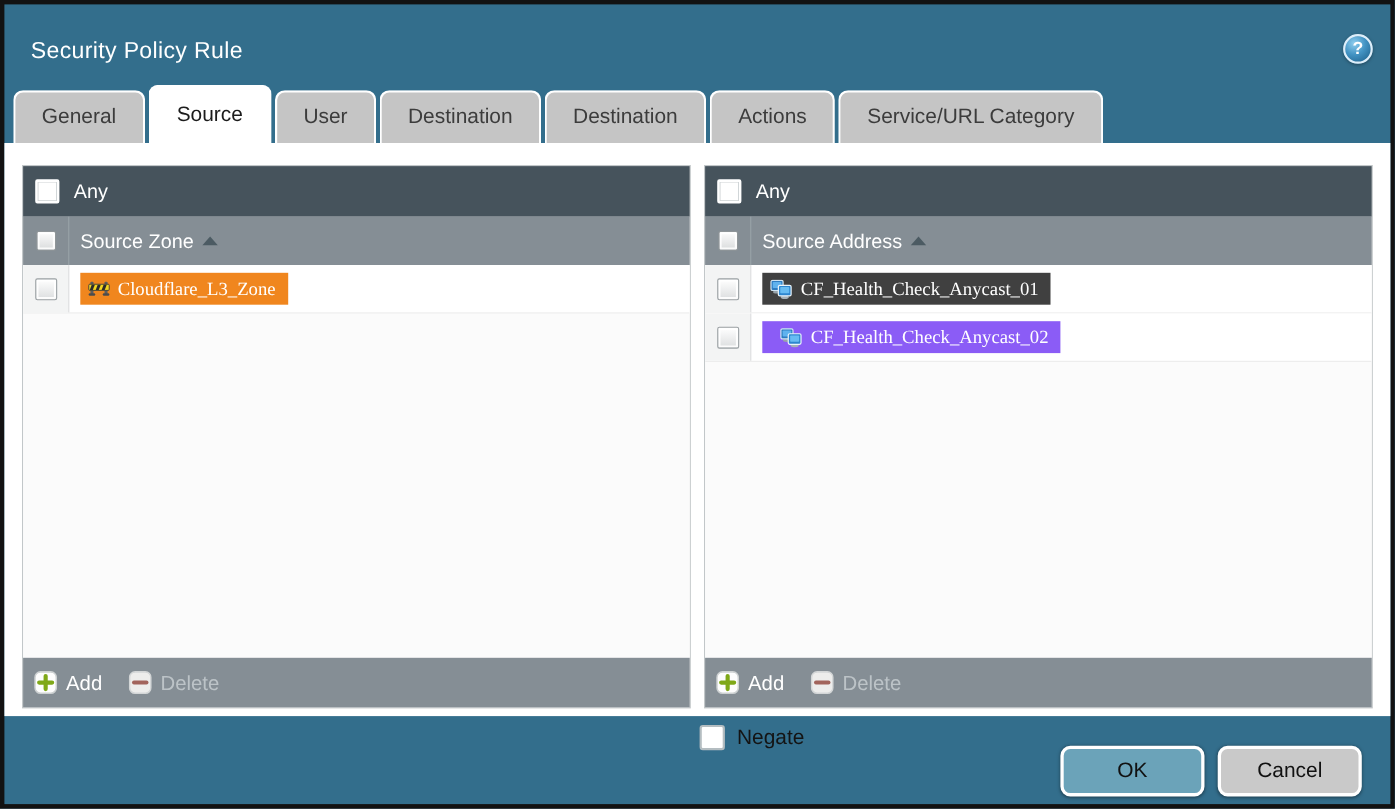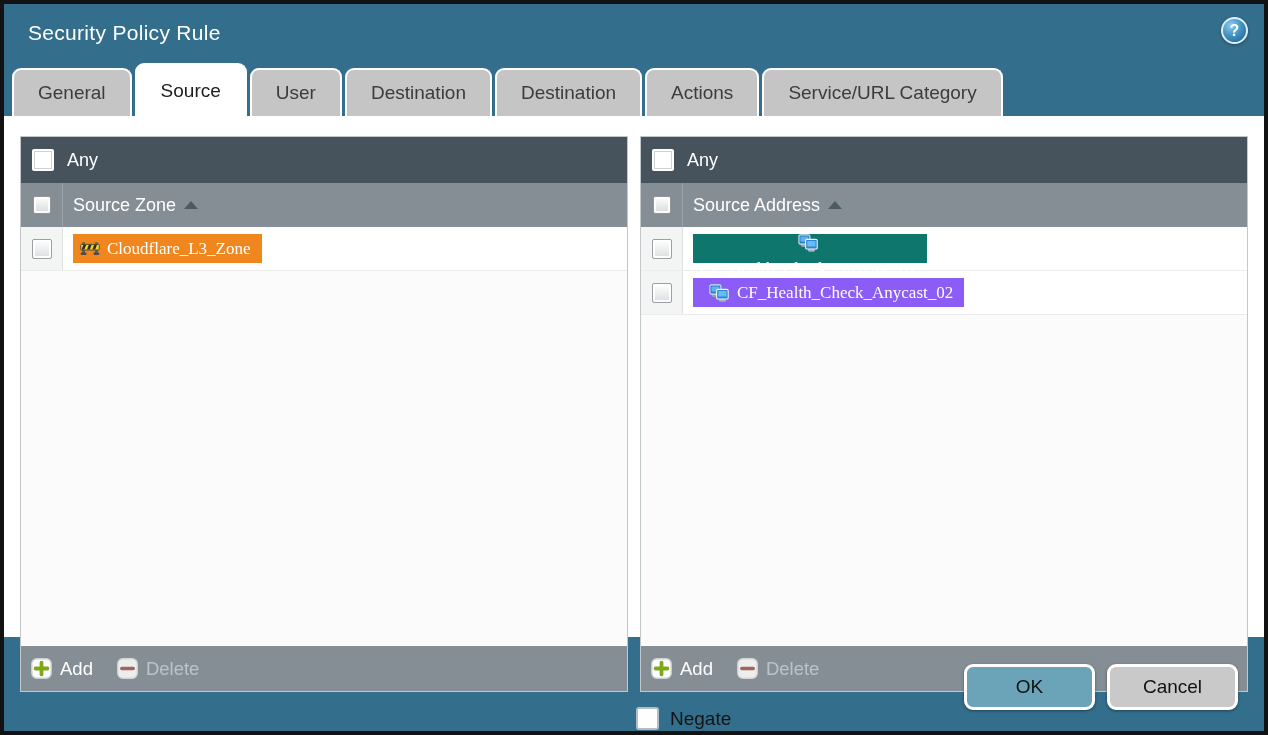--- a/index.html
+++ b/index.html
@@ -11,21 +11,21 @@
     border:4px solid #121212;
     background:#336e8c;
     display:flex; flex-direction:column;
     position:relative;
   }
 
   
   .titlebar {
     height:58px; flex-shrink:0;
     display:flex; align-items:center;
-    padding-left:24px; position:relative;
+    padding-left:24px; position:relative;margin-top:14px;
   }
   .title { color:#fff; font-size:21px; letter-spacing:0.3px; }
   .help {
     position:absolute; right:16px; top:13px;
     width:27px; height:27px; border-radius:50%;
     background:radial-gradient(circle at 35% 28%, #8ecdee 0%, #4394c4 45%, #1b5d88 100%);
     border:2px solid #ddeefa;
     color:#fff; font-size:16px; font-weight:bold;
     display:flex; align-items:center; justify-content:center;
     box-shadow:0 1px 3px rgba(0,0,0,.35);
@@ -51,21 +51,21 @@
   .tab.active {
     height:53px; background:#fff; color:#1c1c1c;
   }
 
   
   .content {
     height:521px; flex-shrink:0;
     background:#fff;
     padding:20px 16px 0 16px;
   }
-  .panels { display:flex; gap:12px; height:556px; }
+  .panels { display:flex; gap:12px; height:494px; }
   .panel {
     flex:1; display:flex; flex-direction:column;
     border:1px solid #c2c7c9; background:#fbfbfb;
   }
   .any-bar {
     height:46px; flex-shrink:0; background:#46535c;
     display:flex; align-items:center; gap:13px; padding-left:11px;
   }
   .any-label { color:#fff; font-size:18px; }
   .col-head {
@@ -264,21 +264,21 @@
           </span>
           <span class="col-label">Source Address</span>
           <span class="sort-arrow"></span>
         </div>
         <div class="list">
   <div class="list-row">
     <div class="row-cbcell">
       <span class="cb row-cb"></span>
     </div>
     <div class="row-content">
-      <span class="chip" style="background: #0f766e; flex-direction: column;">
+      <span class="chip" style="background: #404040;">
         <span class="chip-icon">
   <svg width="21" height="18" viewBox="0 0 21 18" aria-hidden="true">
     <ellipse cx="6.2" cy="11.4" rx="3.4" ry="1.5" fill="#97a3ab"></ellipse>
     <rect x="0.9" y="0.9" width="11" height="9.2" rx="1.3" fill="#2e7dc2" stroke="#cfe3f2" stroke-width="1.1"></rect>
     <rect x="2.5" y="2.4" width="7.8" height="5.4" rx="0.7" fill="#5fb2ee"></rect>
     <ellipse cx="13.4" cy="16.2" rx="3.7" ry="1.6" fill="#a6b1b8"></ellipse>
     <rect x="7.6" y="5.4" width="11.6" height="9.6" rx="1.3" fill="#2e86cf" stroke="#eaf4fb" stroke-width="1.1"></rect>
     <rect x="9.3" y="7" width="8.2" height="5.6" rx="0.7" fill="#67bcf3"></rect>
   </svg>
 </span>

